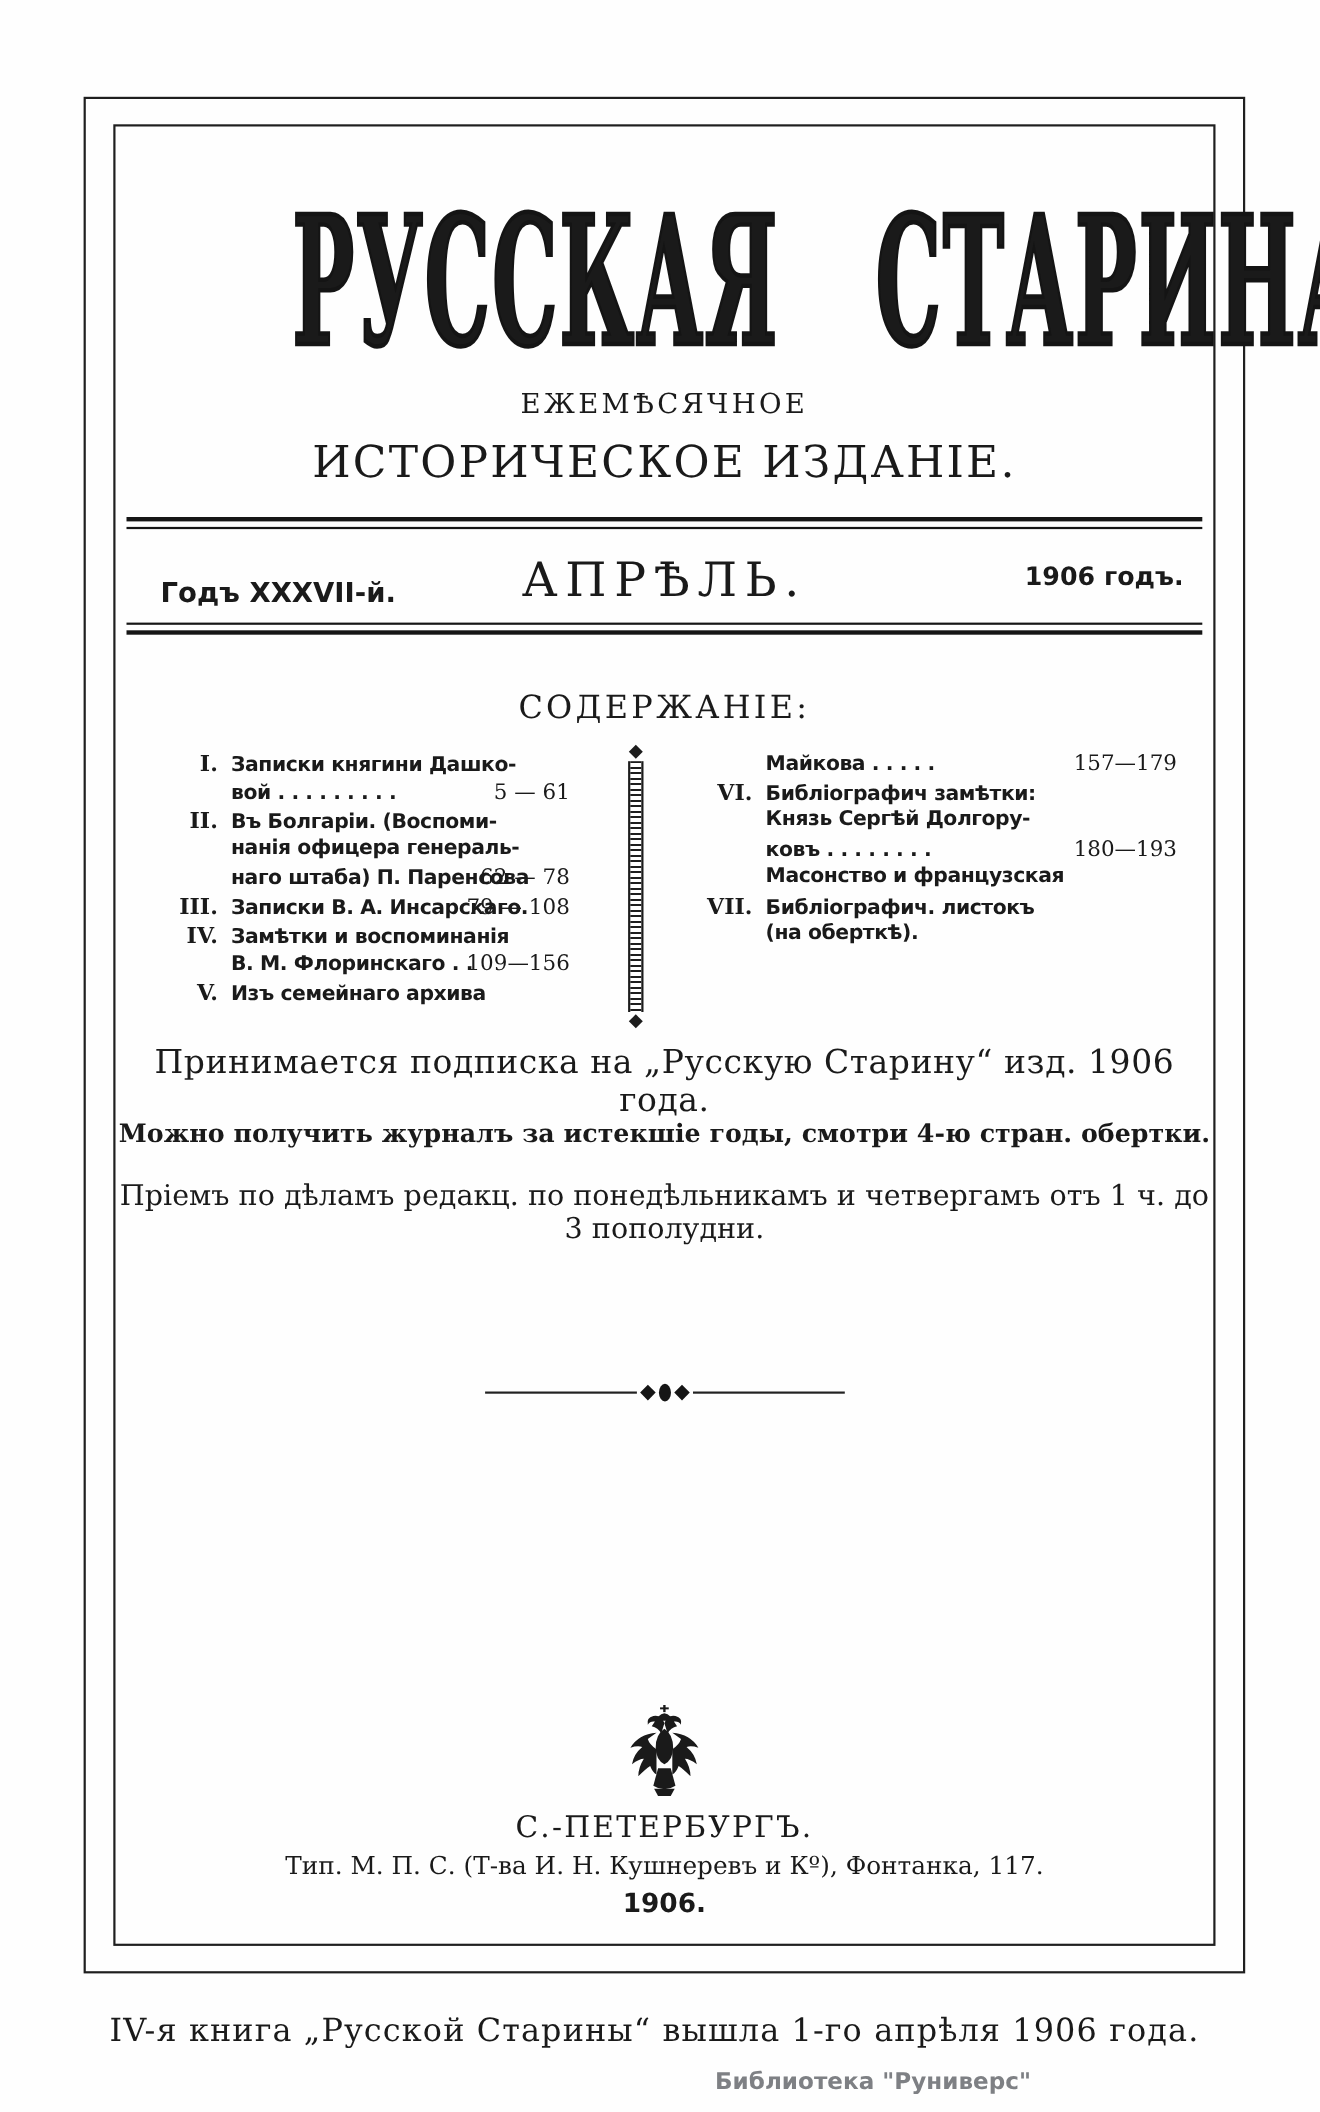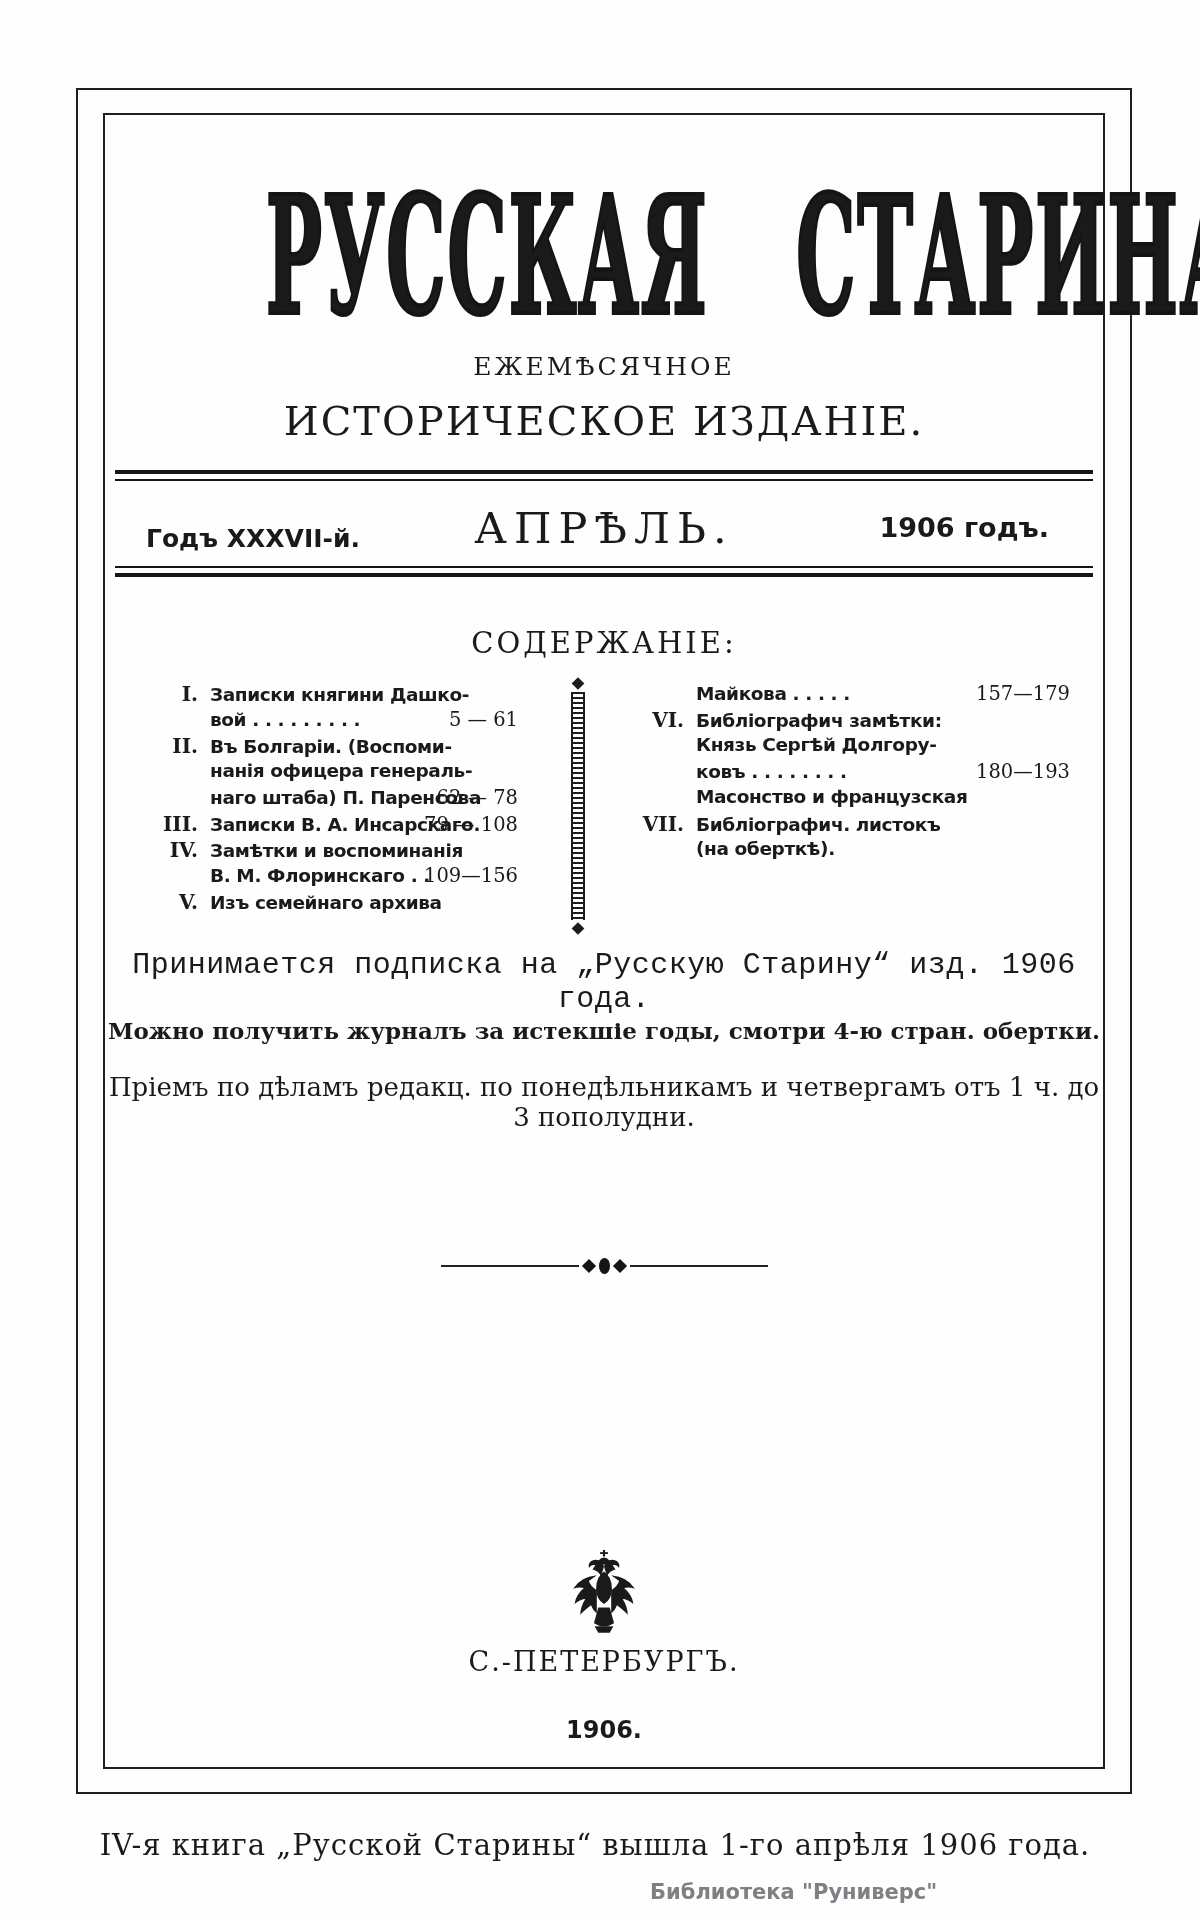--- a/index.html
+++ b/index.html
@@ -22,22 +22,22 @@
 
   
   .rule{position:absolute;left:115px;width:978px;background:#161616;}
   .r1a{top:470px;height:4px;} .r1b{top:479px;height:2px;}
   .r2a{top:566px;height:2px;} .r2b{top:573px;height:4px;}
 
   
   .issue-left{position:absolute;left:146px;top:512px;font-family:"DejaVu Sans","Liberation Sans",sans-serif;
               font-weight:bold;font-size:25px;margin-top:12px;}
   .issue-month{top:503px;font-size:43px;letter-spacing:7px;}
-  .issue-right{position:absolute;left:92px;top:512px;width:957px;text-align:right;
-               font-family:"DejaVu Sans","Liberation Sans",sans-serif;font-weight:bold;font-size:27px;}
+  .issue-right{position:absolute;left:119px;top:512px;width:957px;text-align:right;
+               font-family:"DejaVu Sans","Liberation Sans",sans-serif;font-weight:bold;font-size:23px;}
 
   
   .toc-heading{top:626px;font-size:29px;letter-spacing:3px;}
   .toc{position:absolute;left:152px;top:682px;width:918px;display:flex;}
   .toc-col{display:flex;flex-direction:column;}
   .toc-left{width:366px;}
   .toc-mid{width:120px;display:flex;justify-content:center;}
   .toc-right{width:432px;}
   .toc-row{display:flex;align-items:baseline;height:26px;white-space:nowrap;}
   .toc-num{width:46px;flex:0 0 46px;text-align:right;padding-right:12px;font-weight:bold;font-size:20px;}
@@ -45,21 +45,21 @@
            font-weight:bold;font-size:18.5px;letter-spacing:-0.4px;}
   .toc-pages{flex:1 0 auto;text-align:right;font-size:19.5px;}
   .chain{position:relative;margin-top:10px;width:10px;height:228px;
          border-left:2px solid #1c1c1c;border-right:2px solid #1c1c1c;
          background:repeating-linear-gradient(180deg,#1c1c1c 0 2px,transparent 2px 5px);}
   .chain .fin{position:absolute;left:50%;width:9px;height:9px;background:#1c1c1c;
               transform:translateX(-50%) rotate(45deg);}
   .fin-top{top:-13px;} .fin-bot{bottom:-13px;}
 
   
-  .notice1{top:948px;font-size:30px;letter-spacing:0.5px;font-family:Liberation Mono, monospace;}
+  .notice1{top:948px;font-size:30px;letter-spacing:0.5px;}
   .notice2{top:1017px;font-size:23px;font-weight:600;}
   .notice3{top:1072px;font-size:26px;}
 
   
   .orn{top:1258px;display:flex;align-items:center;justify-content:center;gap:5px;left:103px;position:absolute;width:1002px;}
   .orn .ln{width:138px;height:2px;background:#222;}
   .orn .dia{width:10px;height:10px;background:#151515;transform:rotate(45deg);}
   .orn .oval{width:11px;height:16px;background:#151515;border-radius:50%;}
 
   
@@ -214,18 +214,19 @@
         <path d="M50 23 q4 -11 14 -9 q9 2 7 11 q-3 -5 -9 -4 l4 6 q-8 2 -12 9 z"></path>
         <path d="M50 30 q11 7 11 24 q0 15 -11 21 q-11 -6 -11 -21 q0 -17 11 -24 z"></path>
         <path d="M40 35 Q17 37 7 54 q9 -3 15 -1 q-11 9 -13 22 q9 -7 15 -7 q-7 11 -7 22 q9 -9 15 -13 q3 8 8 11 l0 -32 q-9 -6 -11 -13 z"></path>
         <path d="M60 35 Q83 37 93 54 q-9 -3 -15 -1 q11 9 13 22 q-9 -7 -15 -7 q7 11 7 22 q-9 -9 -15 -13 q-3 8 -8 11 l0 -32 q9 -6 11 -13 z"></path>
         <path d="M42 80 h16 l6 22 q-14 9 -28 0 z"></path>
         <path d="M37 106 h26 l-5 9 h-16 z"></path>
       </g>
     </svg>
   </div>
   <div class="cblock city">С.-ПЕТЕРБУРГЪ.</div>
+  <div class="cblock printer">Тип. М. П. С. (Т-ва И. Н. Кушнеревъ и Кº), Фонтанка, 117.</div>
   <div class="cblock impyear">1906.</div>
 
   <div class="release">IV-я книга „Русской Старины“ вышла 1-го апрѣля 1906 года.</div>
   <div class="watermark">Библиотека "Руниверс"</div>
 
 </div>
 
 </body></html>

